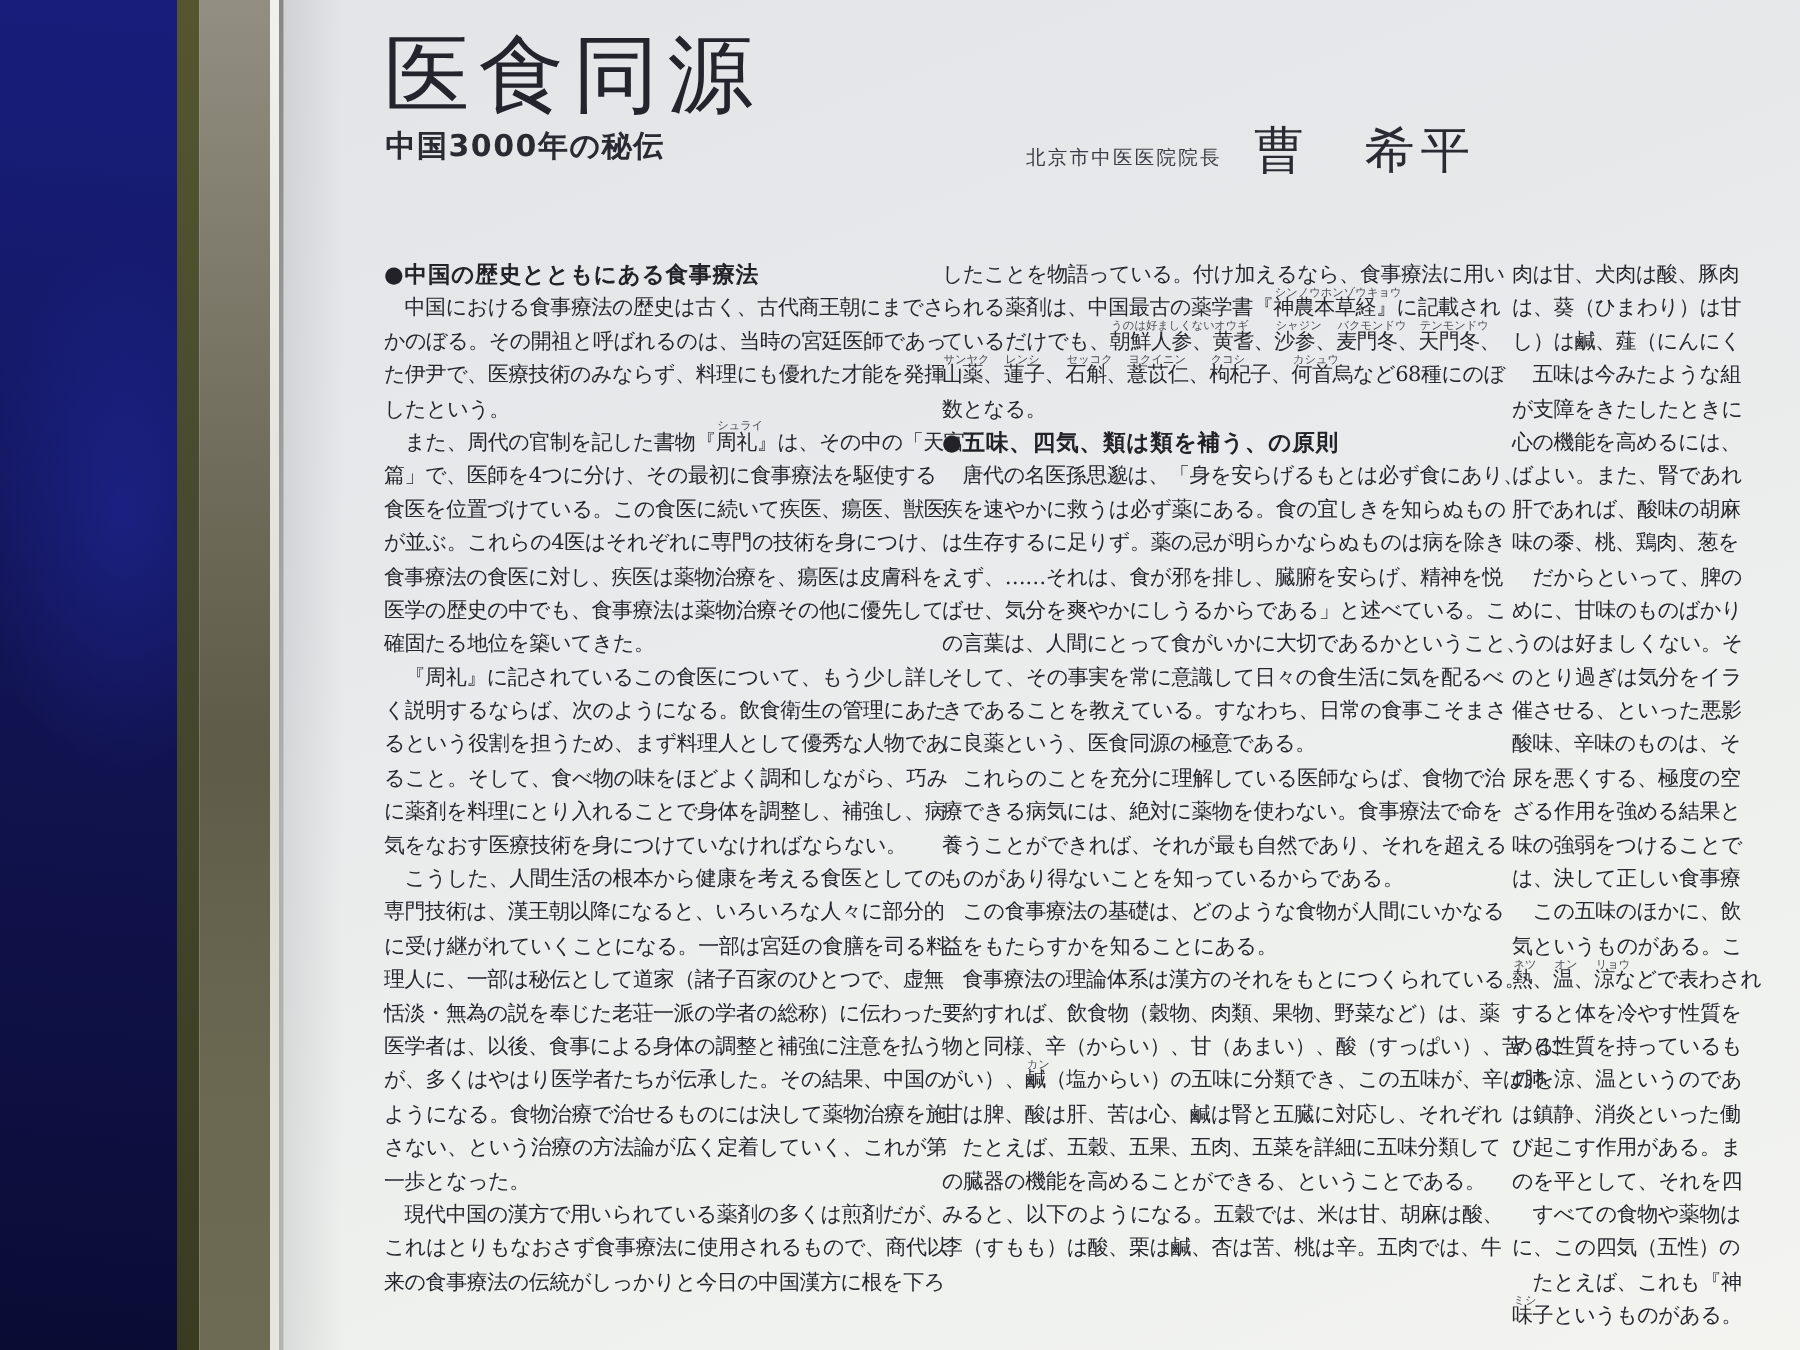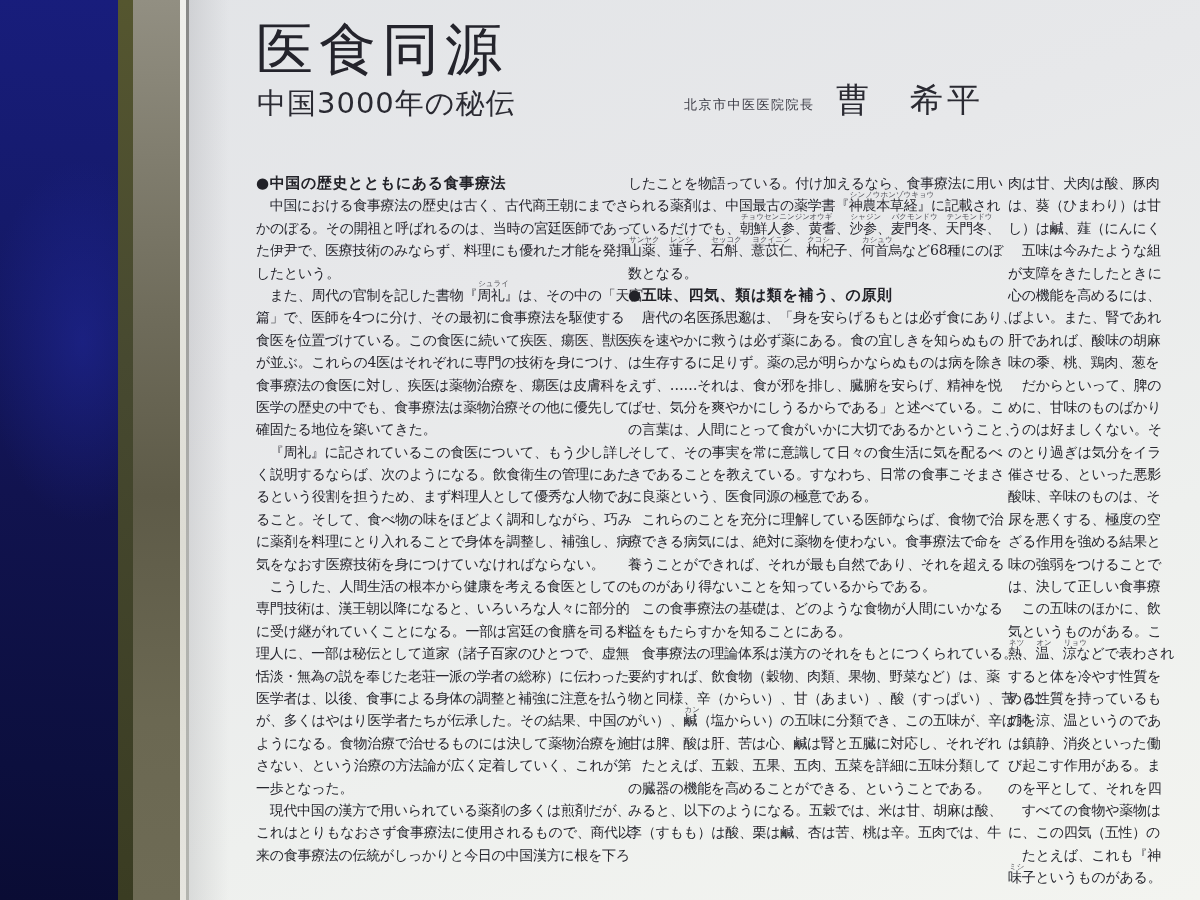--- a/index.html
+++ b/index.html
@@ -20,22 +20,22 @@
   .page-edge-highlight{position:absolute;left:180px;top:0;width:6px;height:900px;
           background:linear-gradient(180deg,#f0f0ec,#dddcd4 60%,#e6e5df);}
   .page-crease{position:absolute;left:186px;top:0;width:3px;height:900px;
           background:linear-gradient(180deg,rgba(60,60,55,.55),rgba(70,70,60,.35) 60%,rgba(90,90,80,.4));}
   .page-shade{position:absolute;left:189px;top:0;width:40px;height:900px;
           background:linear-gradient(90deg,rgba(120,120,125,.18),rgba(120,120,125,0));}
 
   
   .title{position:absolute;left:256px;top:12px;font-size:57px;letter-spacing:6px;
          color:#24242c;font-weight:500;}
-  .subtitle{position:absolute;left:257px;top:84px;font-size:29px;letter-spacing:1px;
-         color:#2a2a32;font-weight:normal;font-family:"DejaVu Sans","Liberation Sans",sans-serif;}
+  .subtitle{position:absolute;left:257px;top:84px;font-size:20px;letter-spacing:1px;
+         color:#2a2a32;font-weight:bold;font-family:"DejaVu Sans","Liberation Sans",sans-serif;}
   .author-role{position:absolute;left:684px;top:96px;font-size:13px;letter-spacing:1.5px;color:#3c3c46;
          font-family:"DejaVu Sans","Liberation Sans",sans-serif;}
   .author-name{position:absolute;left:836px;top:78px;font-size:33px;letter-spacing:4px;color:#2a2a32;font-family:Liberation Mono, monospace;}
 
   
   .col{position:absolute;top:172px;width:368px;color:#26262e;}
   .col-1{left:256px;}
   .col-2{left:628px;}
   .col-3{left:1008px;width:240px;}
   .line{height:22.4px;line-height:22.4px;font-size:14px;letter-spacing:-0.3px;white-space:nowrap;}
@@ -90,21 +90,21 @@
       <div class="line">ようになる。食物治療で治せるものには決して薬物治療を施</div>
       <div class="line">さない、という治療の方法論が広く定着していく、これが第</div>
       <div class="line">一歩となった。</div>
       <div class="line">　現代中国の漢方で用いられている薬剤の多くは煎剤だが、</div>
       <div class="line">これはとりもなおさず食事療法に使用されるもので、商代以</div>
       <div class="line">来の食事療法の伝統がしっかりと今日の中国漢方に根を下ろ</div>
     </div>
   <div class="col col-2">
       <div class="line">したことを物語っている。付け加えるなら、食事療法に用い</div>
       <div class="line">られる薬剤は、中国最古の薬学書『<ruby>神農本草経<rt>シンノウホンゾウキョウ</rt></ruby>』に記載され</div>
-      <div class="line">ているだけでも、<ruby>朝鮮人参<rt>チョウセンニンジン</rt></ruby>、<ruby>黄耆<rt>オウギ</rt></ruby>、<ruby>沙参<rt>シャジン</rt></ruby>、<ruby>麦門冬<rt>バクモンドウ</rt></ruby>、<ruby>天門冬<rt>テンモンドウ</rt></ruby>、</div>
+      <div class="line">ているだけでも、<ruby>朝鮮人参<rt>うのは好ましくない</rt></ruby>、<ruby>黄耆<rt>オウギ</rt></ruby>、<ruby>沙参<rt>シャジン</rt></ruby>、<ruby>麦門冬<rt>バクモンドウ</rt></ruby>、<ruby>天門冬<rt>テンモンドウ</rt></ruby>、</div>
       <div class="line"><ruby>山薬<rt>サンヤク</rt></ruby>、<ruby>蓮子<rt>レンシ</rt></ruby>、<ruby>石斛<rt>セッコク</rt></ruby>、<ruby>薏苡仁<rt>ヨクイニン</rt></ruby>、<ruby>枸杞子<rt>クコシ</rt></ruby>、<ruby>何首烏<rt>カシュウ</rt></ruby>など68種にのぼ</div>
       <div class="line">数となる。</div>
       <div class="line heading">●五味、四気、類は類を補う、の原則</div>
       <div class="line">　唐代の名医孫思邈は、「身を安らげるもとは必ず食にあり、</div>
       <div class="line">疾を速やかに救うは必ず薬にある。食の宜しきを知らぬもの</div>
       <div class="line">は生存するに足りず。薬の忌が明らかならぬものは病を除き</div>
       <div class="line">えず、……それは、食が邪を排し、臓腑を安らげ、精神を悦</div>
       <div class="line">ばせ、気分を爽やかにしうるからである」と述べている。こ</div>
       <div class="line">の言葉は、人間にとって食がいかに大切であるかということ、</div>
       <div class="line">そして、その事実を常に意識して日々の食生活に気を配るべ</div>

